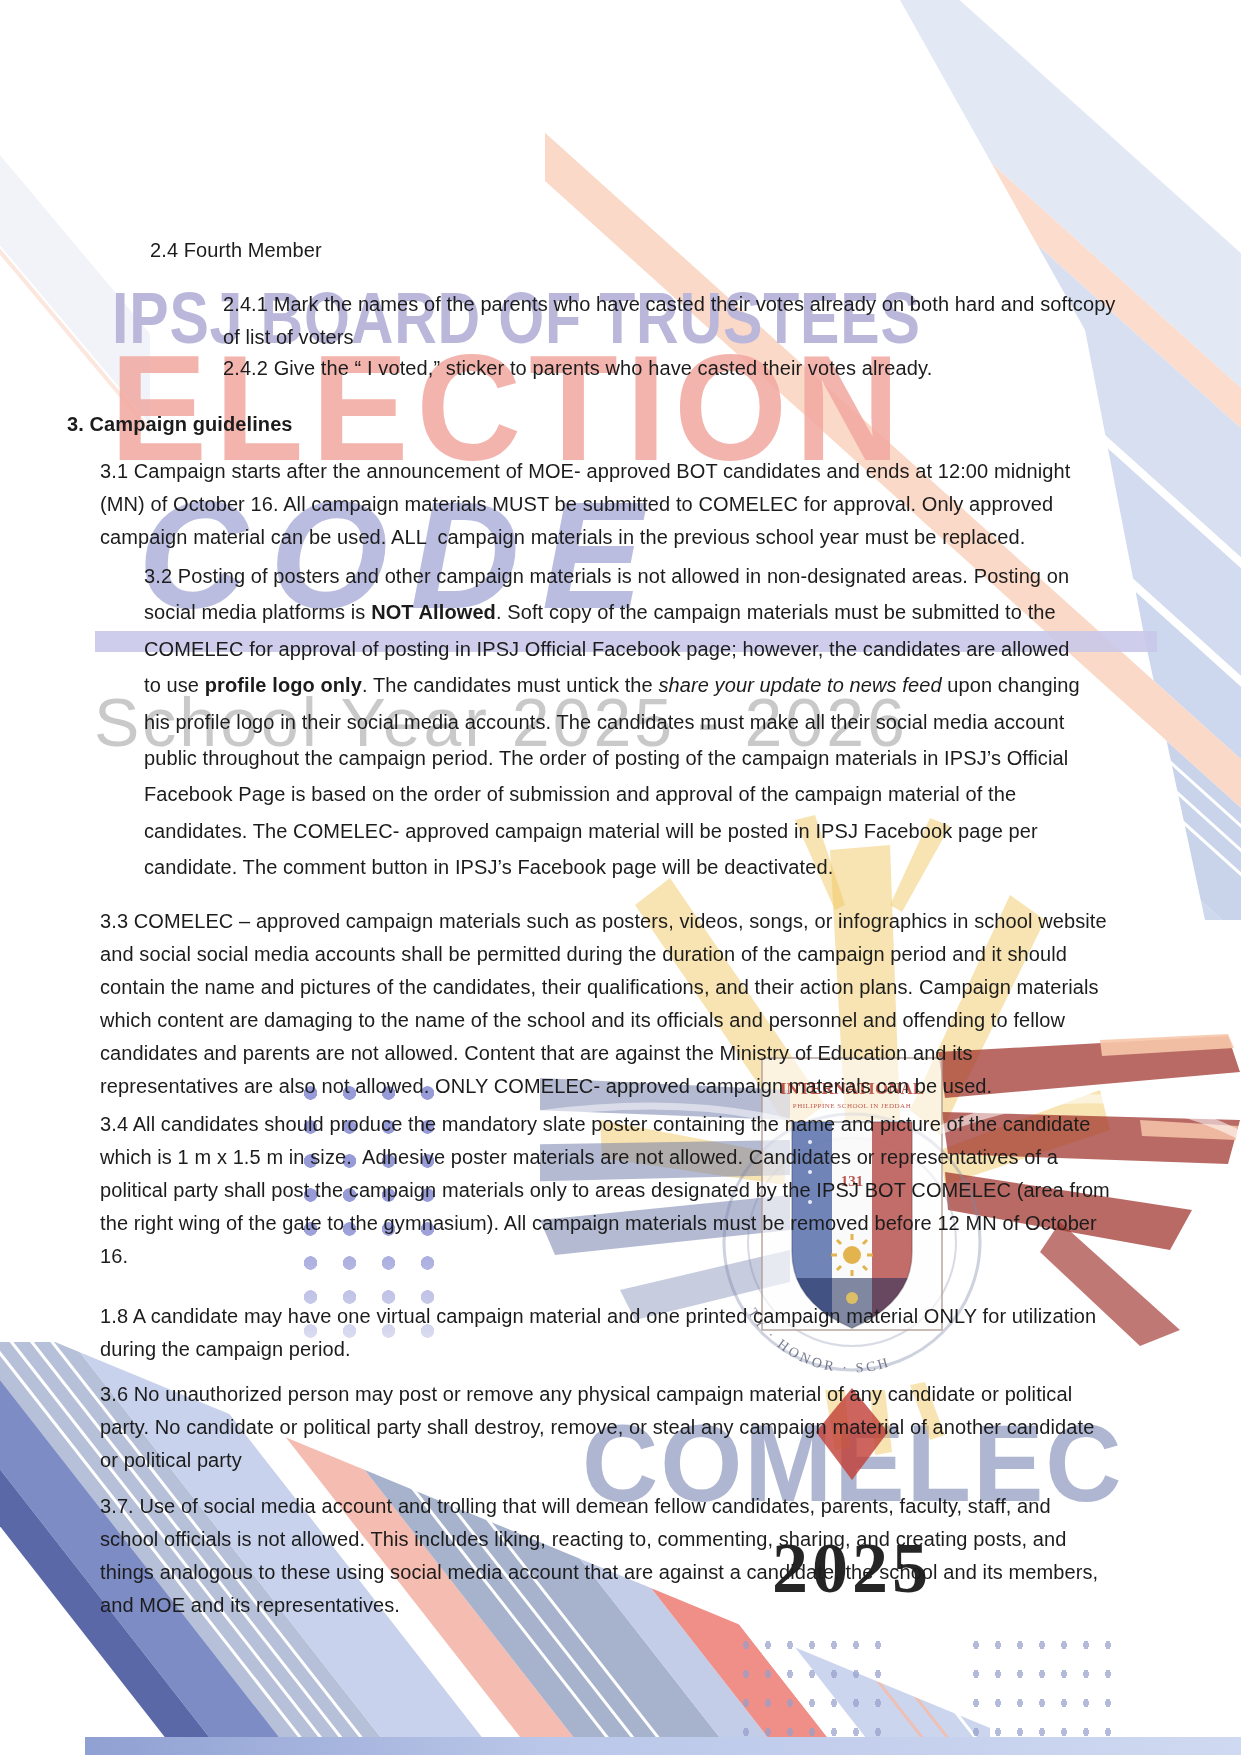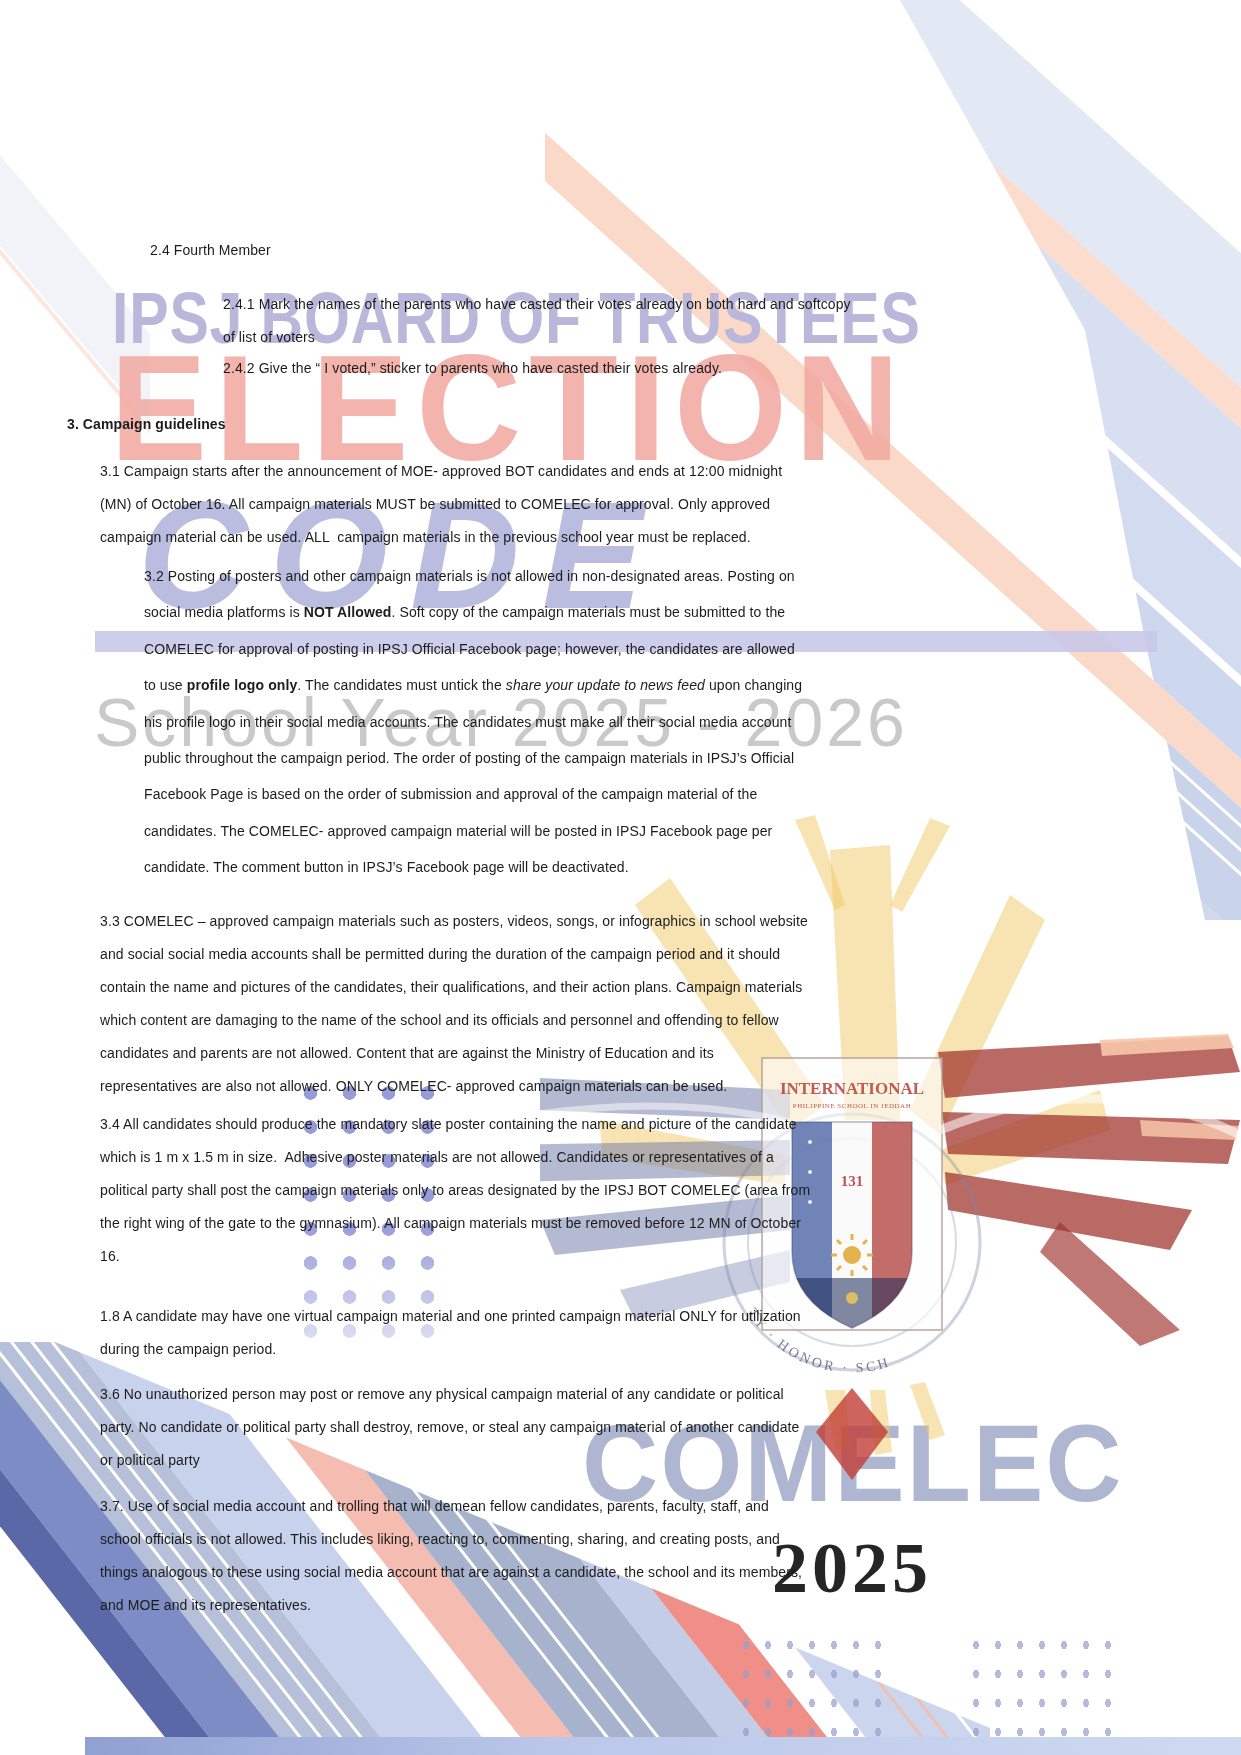--- a/index.html
+++ b/index.html
@@ -55,21 +55,21 @@
     width:152px; height:110px;
     background-image:radial-gradient(3px 4.5px at 4px 5px, rgba(148,158,202,.7) 98%, transparent);
     background-size:22px 29px;
   }
   #dots-br-1{left:742px; top:1640px;}
   #dots-br-2{left:972px; top:1640px;}
   
   .text-layer{position:absolute; inset:0; z-index:2;}
   .para{
     position:absolute; white-space:pre-wrap; color:#1c1c1c;
-    font-size:14px; line-height:33px; letter-spacing:0.1px;
+    font-size:20px; line-height:33px; letter-spacing:0.1px;
   }
   .seg-b{font-weight:bold;}
   .seg-i{font-style:italic;}
   #p-2-4 {left:150px; top:234px;}
   #p-2-4-1{left:223px; top:288px;}
   #p-2-4-2{left:223px; top:352px;}
   #h-3  {left:67px;  top:408px; font-weight:bold;}
   #p-3-1{left:100px; top:455px;}
   #p-3-2{left:100px; top:558px; line-height:36.4px;margin-left:44px;}
   #p-3-3{left:100px; top:905px;}

